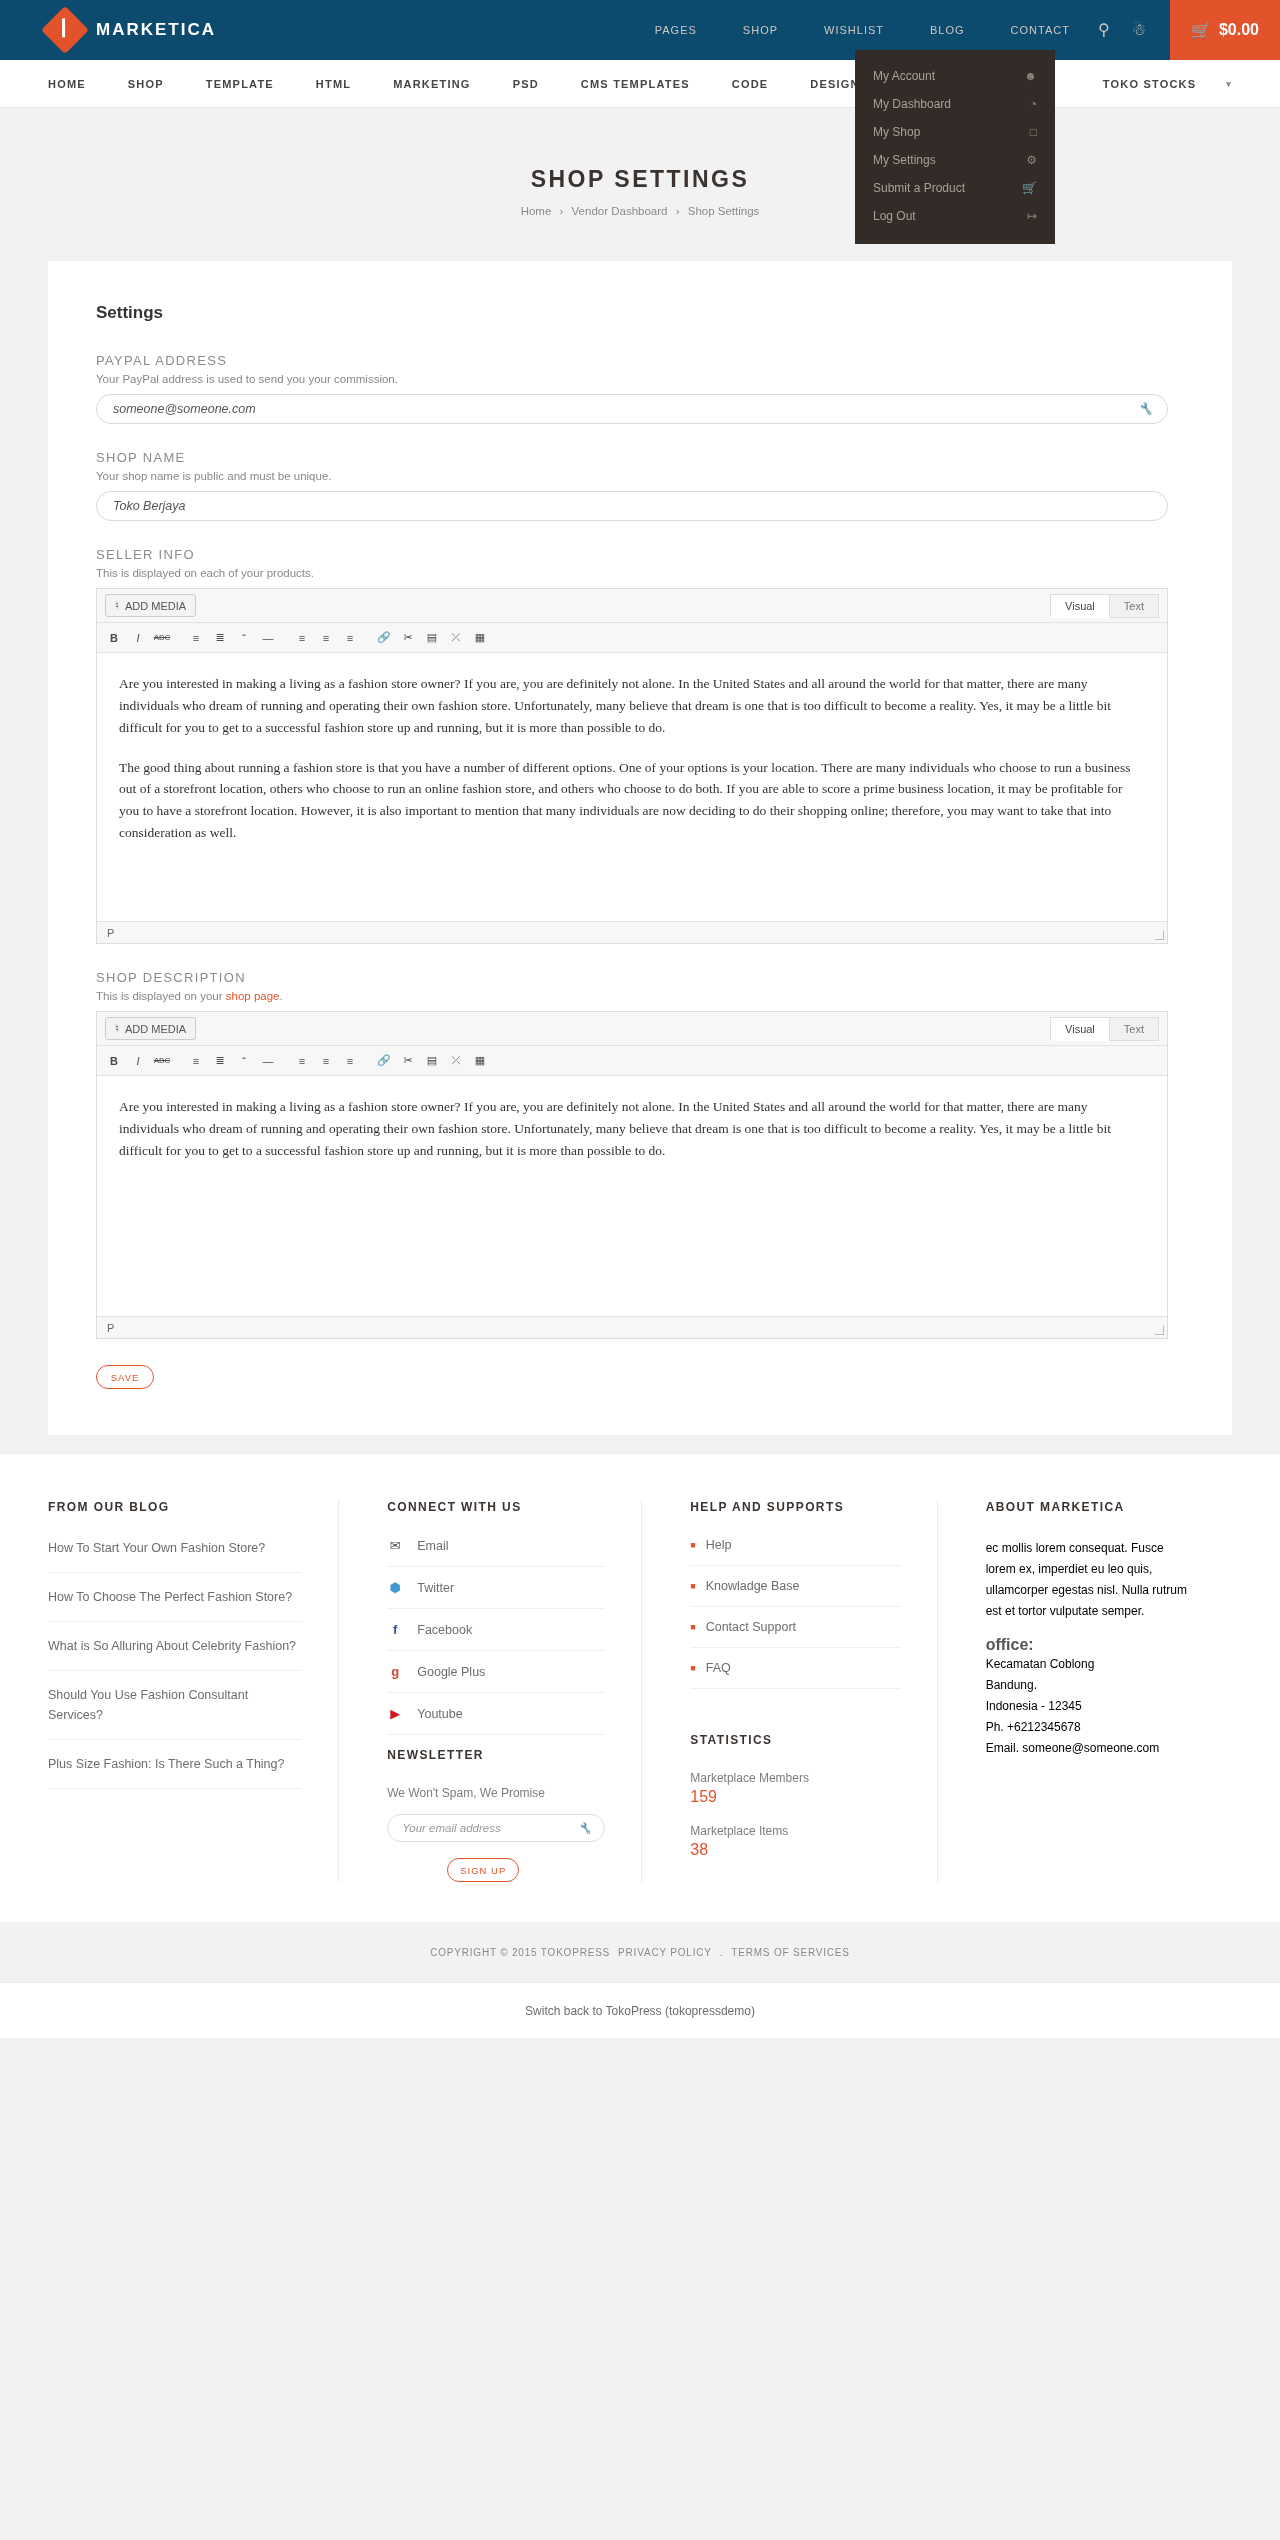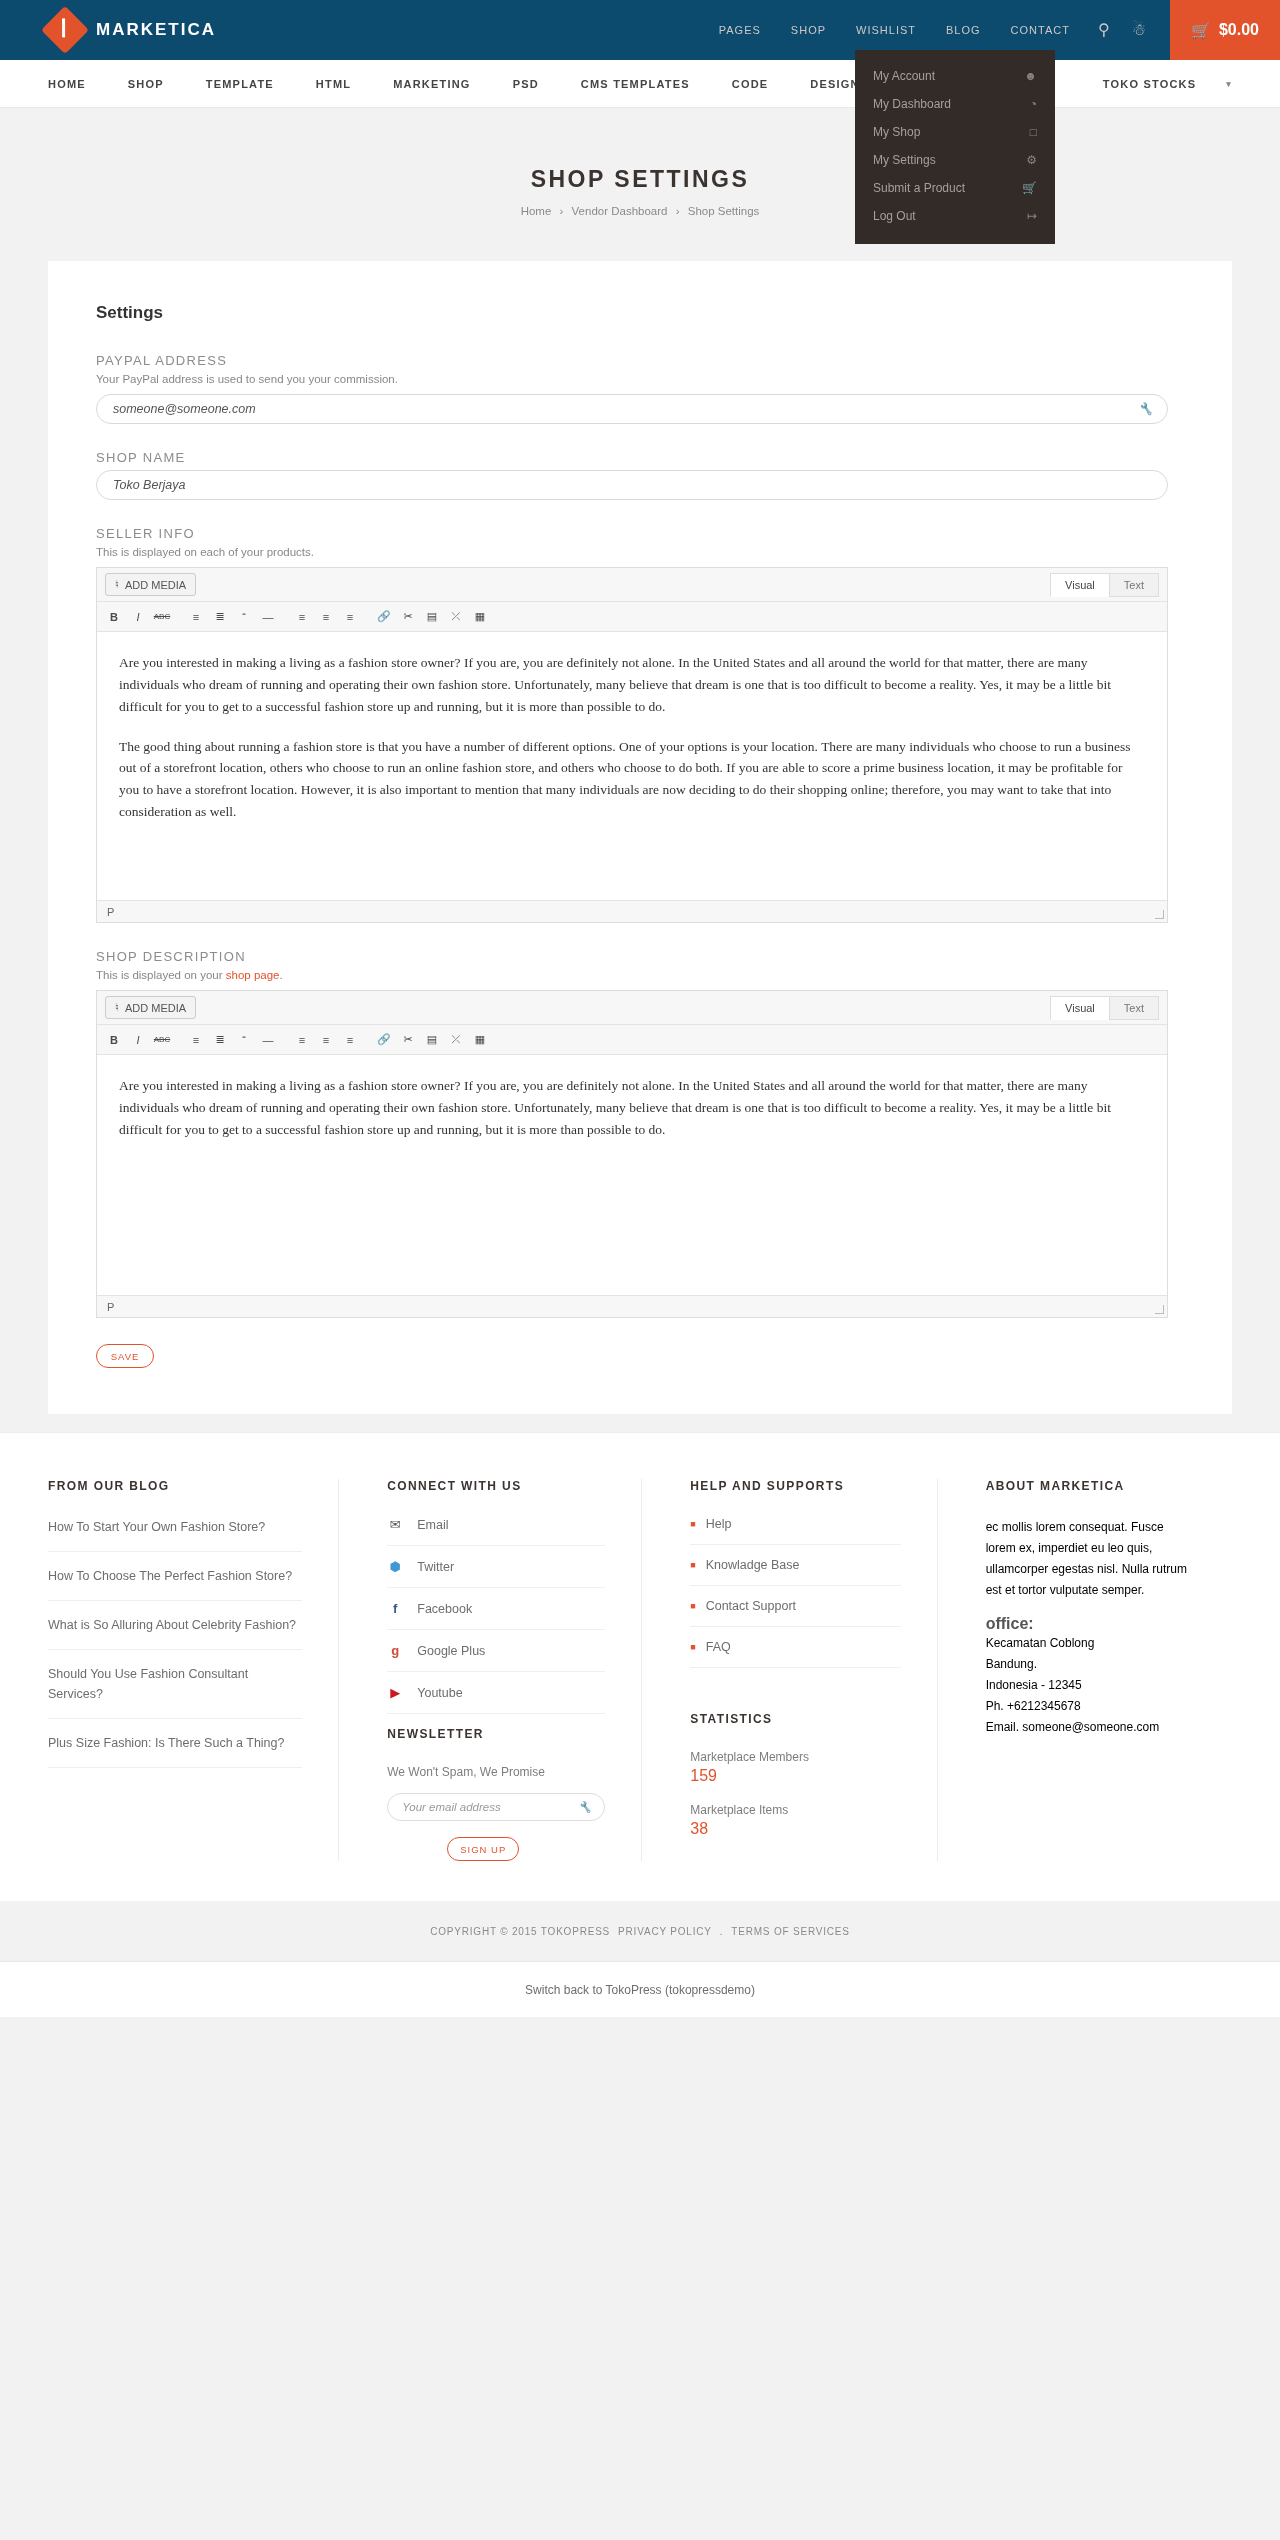--- a/index.html
+++ b/index.html
@@ -37,21 +37,21 @@
     width: 3px; height: 19px;
     background: #fff;
     transform: rotate(-45deg);
   }
   .logo-text {
     color: #fff;
     font-size: 17px;
     letter-spacing: 2px;
     font-weight: bold;
   }
-  .topnav { display: flex; align-items: center; gap: 30px; margin-left: auto; }
+  .topnav { display: flex; align-items: center; gap: 46px; margin-left: auto; }
   .topnav a {
     color: #cfc8c4;
     font-size: 11px;
     letter-spacing: 1px;
     text-decoration: none;
   }
   .top-icons { display: flex; align-items: center; gap: 22px; margin-left: 28px; }
   .icon-btn { color: #cfc8c4; font-size: 16px; line-height: 1; }
   .cart {
     margin-left: 24px;
@@ -424,20 +424,21 @@
     <div class="field-label">PAYPAL ADDRESS</div>
     <div class="field-help">Your PayPal address is used to send you your commission.</div>
     <div class="text-input">
       <span>someone@someone.com</span>
       <span class="wrench">🔧</span>
     </div>
 
     <div class="spacer-24"></div>
 
     <div class="field-label">SHOP NAME</div>
+    <div class="field-help">Your shop name is public and must be unique.</div>
     <div class="text-input">
       <span>Toko Berjaya</span>
     </div>
 
     <div class="spacer-24"></div>
 
     <div class="field-label">SELLER INFO</div>
     <div class="field-help">This is displayed on each of your products.</div>
 
     <div class="editor">

